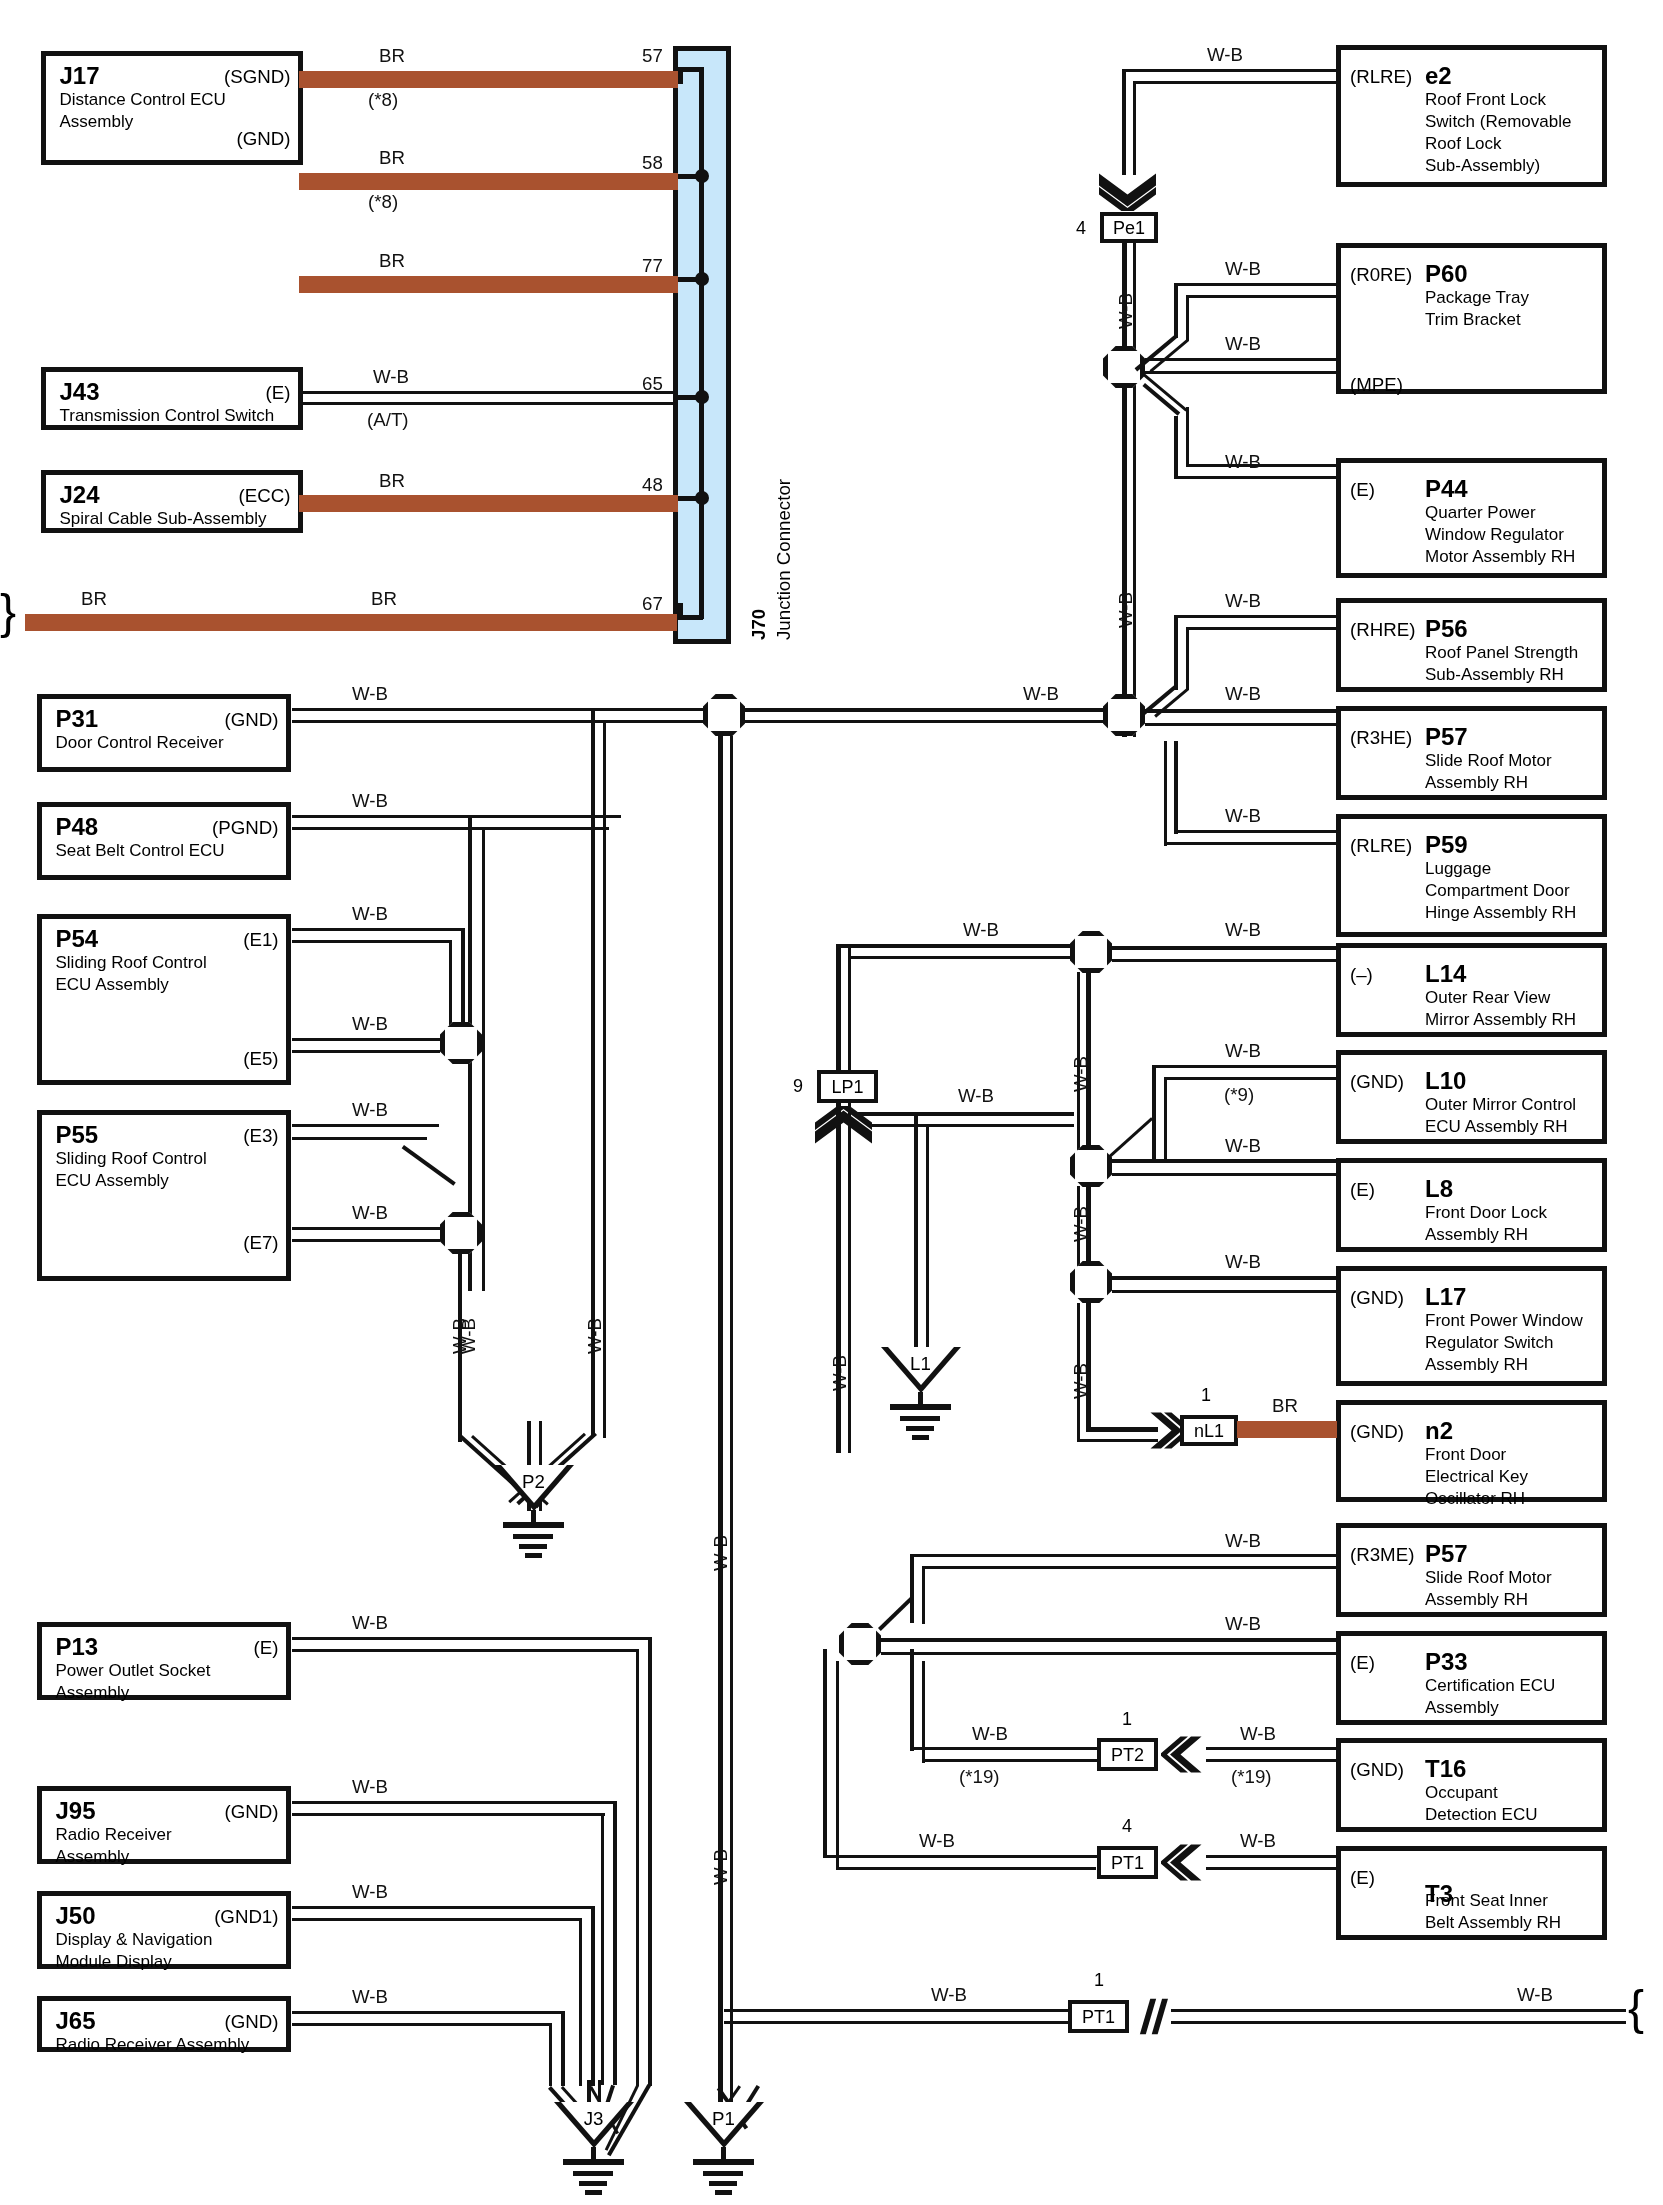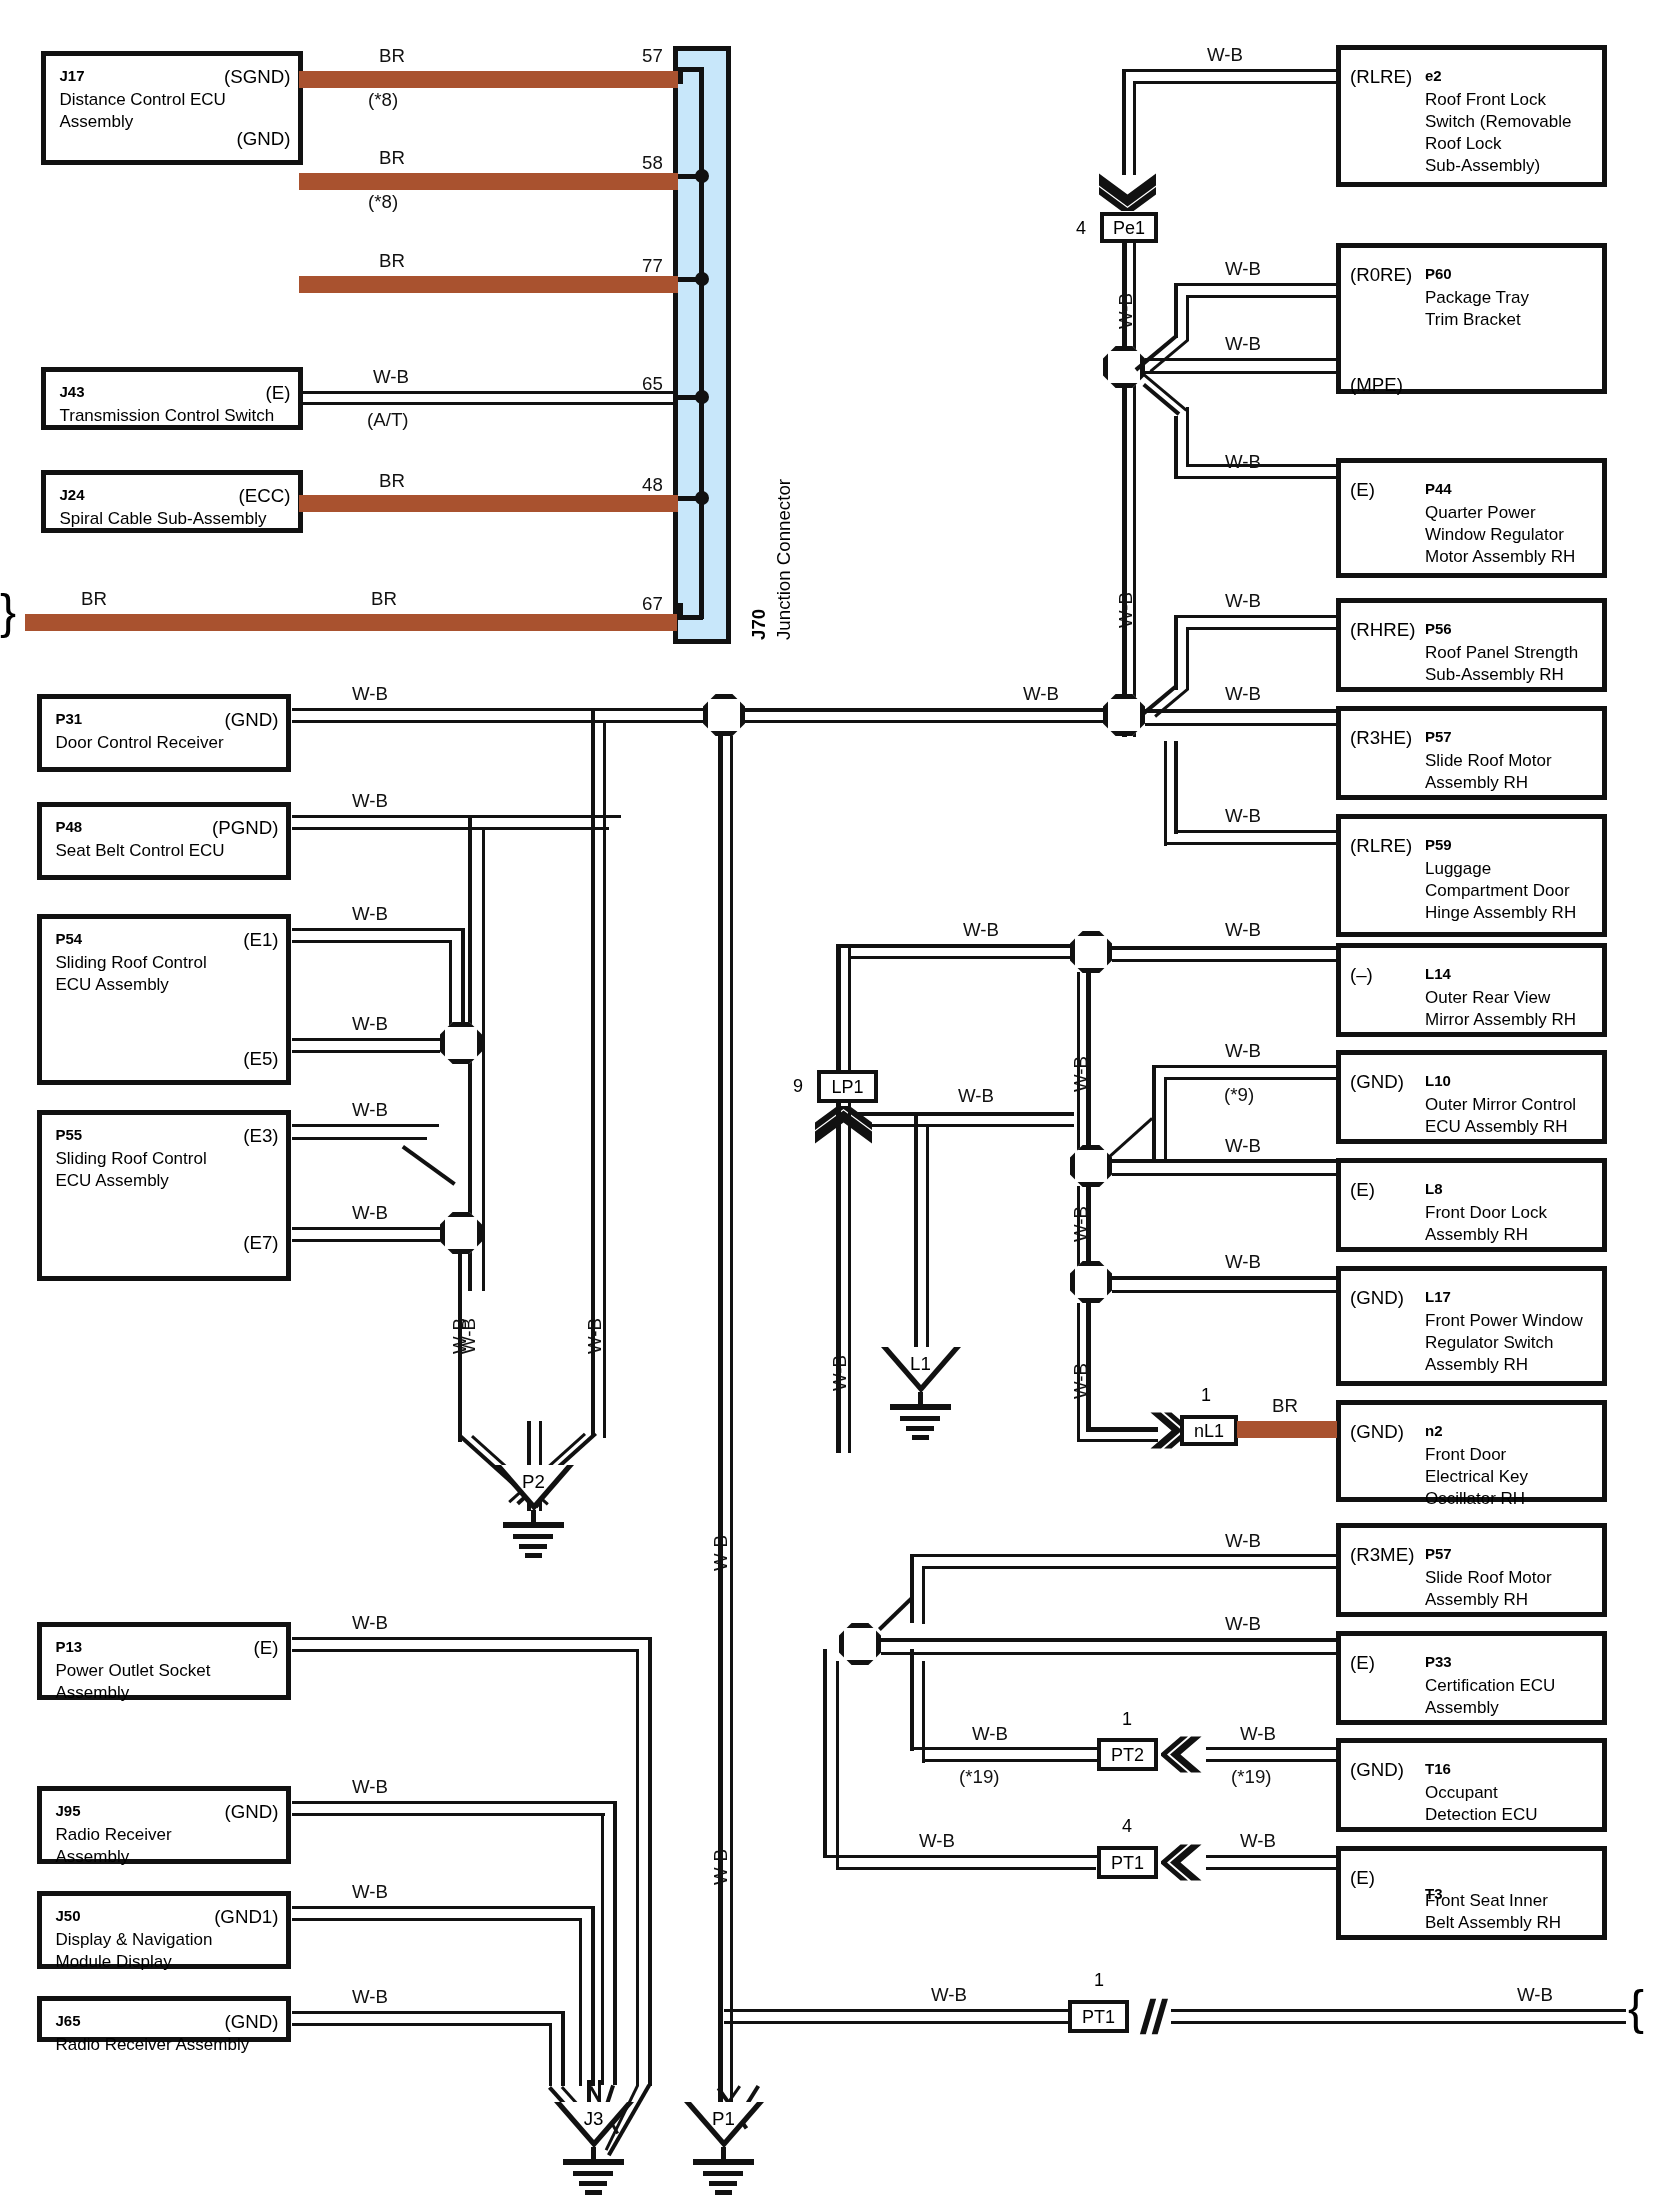--- a/index.html
+++ b/index.html
@@ -14,21 +14,21 @@
   
   .box{
     position:absolute;
     border:5.2px solid #111;
     background:#fff;
     box-sizing:border-box;
   }
   .box .code{
     position:absolute;
     font-weight:bold;
-    font-size:15px;
+    font-size:24px;
     line-height:22.4px;
     left:13.5px; top:9px;
     white-space:nowrap;
   }
   .box .desc{
     position:absolute;
     font-size:17px;
     line-height:22px;
     left:13.5px;
     white-space:pre-line;
@@ -209,21 +209,21 @@
     <span class="pin r" style="top:10.5px;">(GND)</span>
   </div>
 
   <div class="box" style="left:37px;top:1891px;width:254px;height:78px;">
     <span class="code">J50</span>
     <span class="desc" style="top:33px;">Display &amp; Navigation
 Module Display</span>
     <span class="pin r" style="top:10.5px;">(GND1)</span>
   </div>
 
-  <div class="box" style="left:37px;top:1996px;width:254px;height:46px;">
+  <div class="box" style="left:37px;top:1996px;width:254px;height:56px;">
     <span class="code">J65</span>
     <span class="desc" style="top:33px;">Radio Receiver Assembly</span>
     <span class="pin r" style="top:10.5px;">(GND)</span>
   </div>
 
   <div id="jc" style="left:673px;top:46px;width:58px;height:598px;"></div>
 
   <div class="wire wv" style="left:699px;top:67px;width:5.2px;height:552px;"></div>
   <div class="wire wh" style="left:678px;top:67px;width:25px;height:5.2px;"></div>
   <div class="wire wv" style="left:678px;top:67px;width:5.2px;height:16.5px;"></div>

